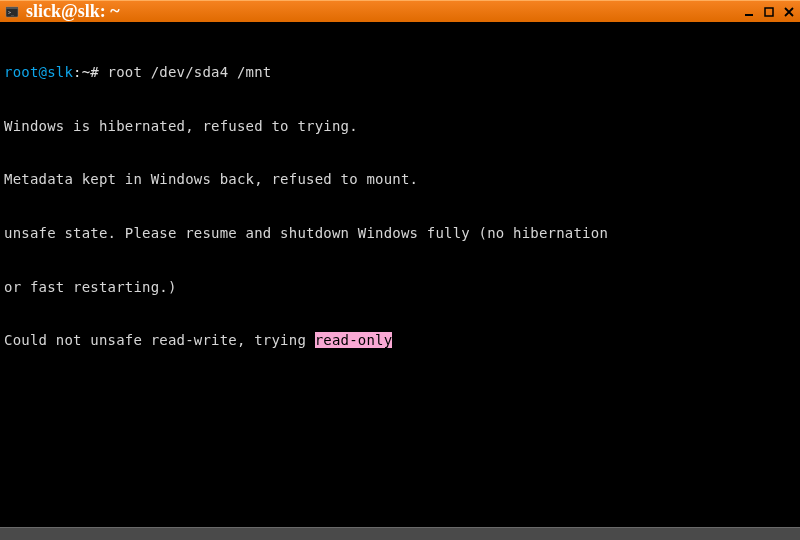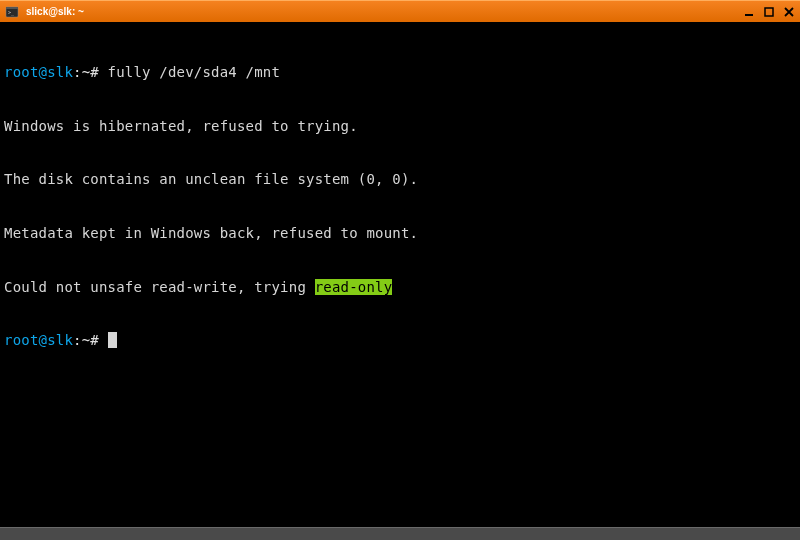--- a/index.html
+++ b/index.html
@@ -30,22 +30,22 @@
       width: 16px;
       height: 16px;
       display: flex;
       align-items: center;
       justify-content: center;
       font-size: 12px;
       color: #fff;
     }
     .titlebar-title {
       color: #fff;
-      font-family: Liberation Sans, sans-serif;
-      font-size: 10px;
+      font-family: Liberation Serif, serif;
+      font-size: 18px;
       font-weight: bold;
       flex: 1;
     }
     .titlebar-controls {
       display: flex;
       gap: 6px;
       align-items: center;
     }
     .tb-btn {
       width: 14px;
@@ -67,21 +67,21 @@
       line-height: 1.28;
       letter-spacing: 0.2px;
       white-space: pre-wrap;
       overflow: hidden;
     }
     .line { display: block; }
     .prompt-user { color: #0ea5e9; }
     .prompt-sym { color: #e0e0e0; }
     .cmd { color: #d6d6d6; }
     .highlight {
-      background: #84cc16;
+      background: #f9a8d4;
       color: #000;
       margin-top: 24px;
     }
     .cursor {
       display: inline-block;
       width: 9px;
       height: 16px;
       background: #d6d6d6;
       vertical-align: text-bottom;
     }
@@ -119,24 +119,24 @@
       </span>
       <span class="tb-btn">
         <svg width="10" height="10" viewBox="0 0 10 10">
             <path d="M1 1 L9 9 M9 1 L1 9" stroke="#000" stroke-width="1.8"></path>
           </svg>
       </span>
     </div>
   </div>
 
   <div class="terminal">
-    <span class="line"><span class="prompt-user">root@slk</span><span class="prompt-sym">:~#</span><span class="cmd"> fully /dev/sda4 /mnt</span></span>
+    <span class="line"><span class="prompt-user">root@slk</span><span class="prompt-sym">:~#</span><span class="cmd"> root /dev/sda4 /mnt</span></span>
     <span class="line">Windows is hibernated, refused to trying.</span>
-    <span class="line">The disk contains an unclean file system (0, 0).</span>
     <span class="line">Metadata kept in Windows back, refused to mount.</span>
+    <span class="line">unsafe state. Please resume and shutdown Windows fully (no hibernation</span>
+    <span class="line">or fast restarting.)</span>
     <span class="line"><span>Could not unsafe read-write, trying </span><span class="highlight">read-only</span></span>
-    <span class="line"><span class="prompt-user">root@slk</span><span class="prompt-sym">:~#</span><span> </span><span class="cursor"></span></span>
   </div>
 
   <div class="taskbar">
   </div>
 
 </div>
 
 </body></html>

